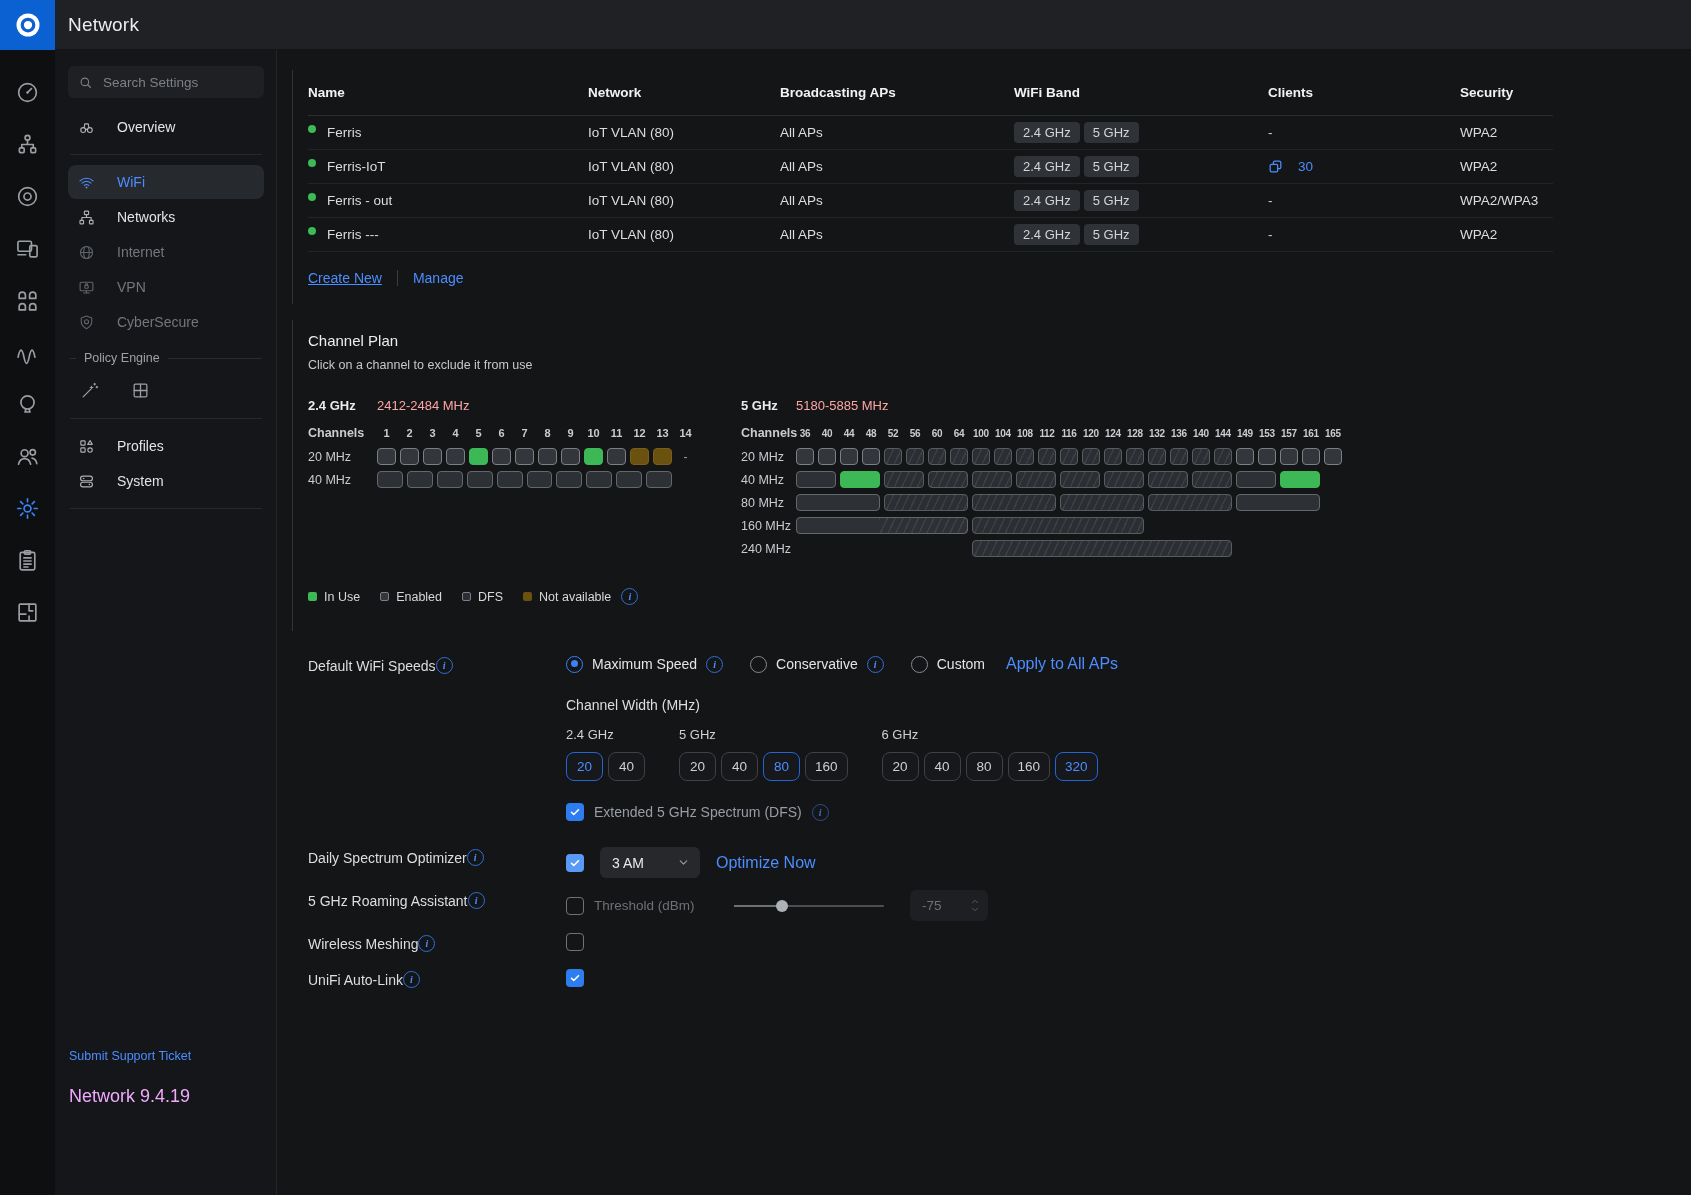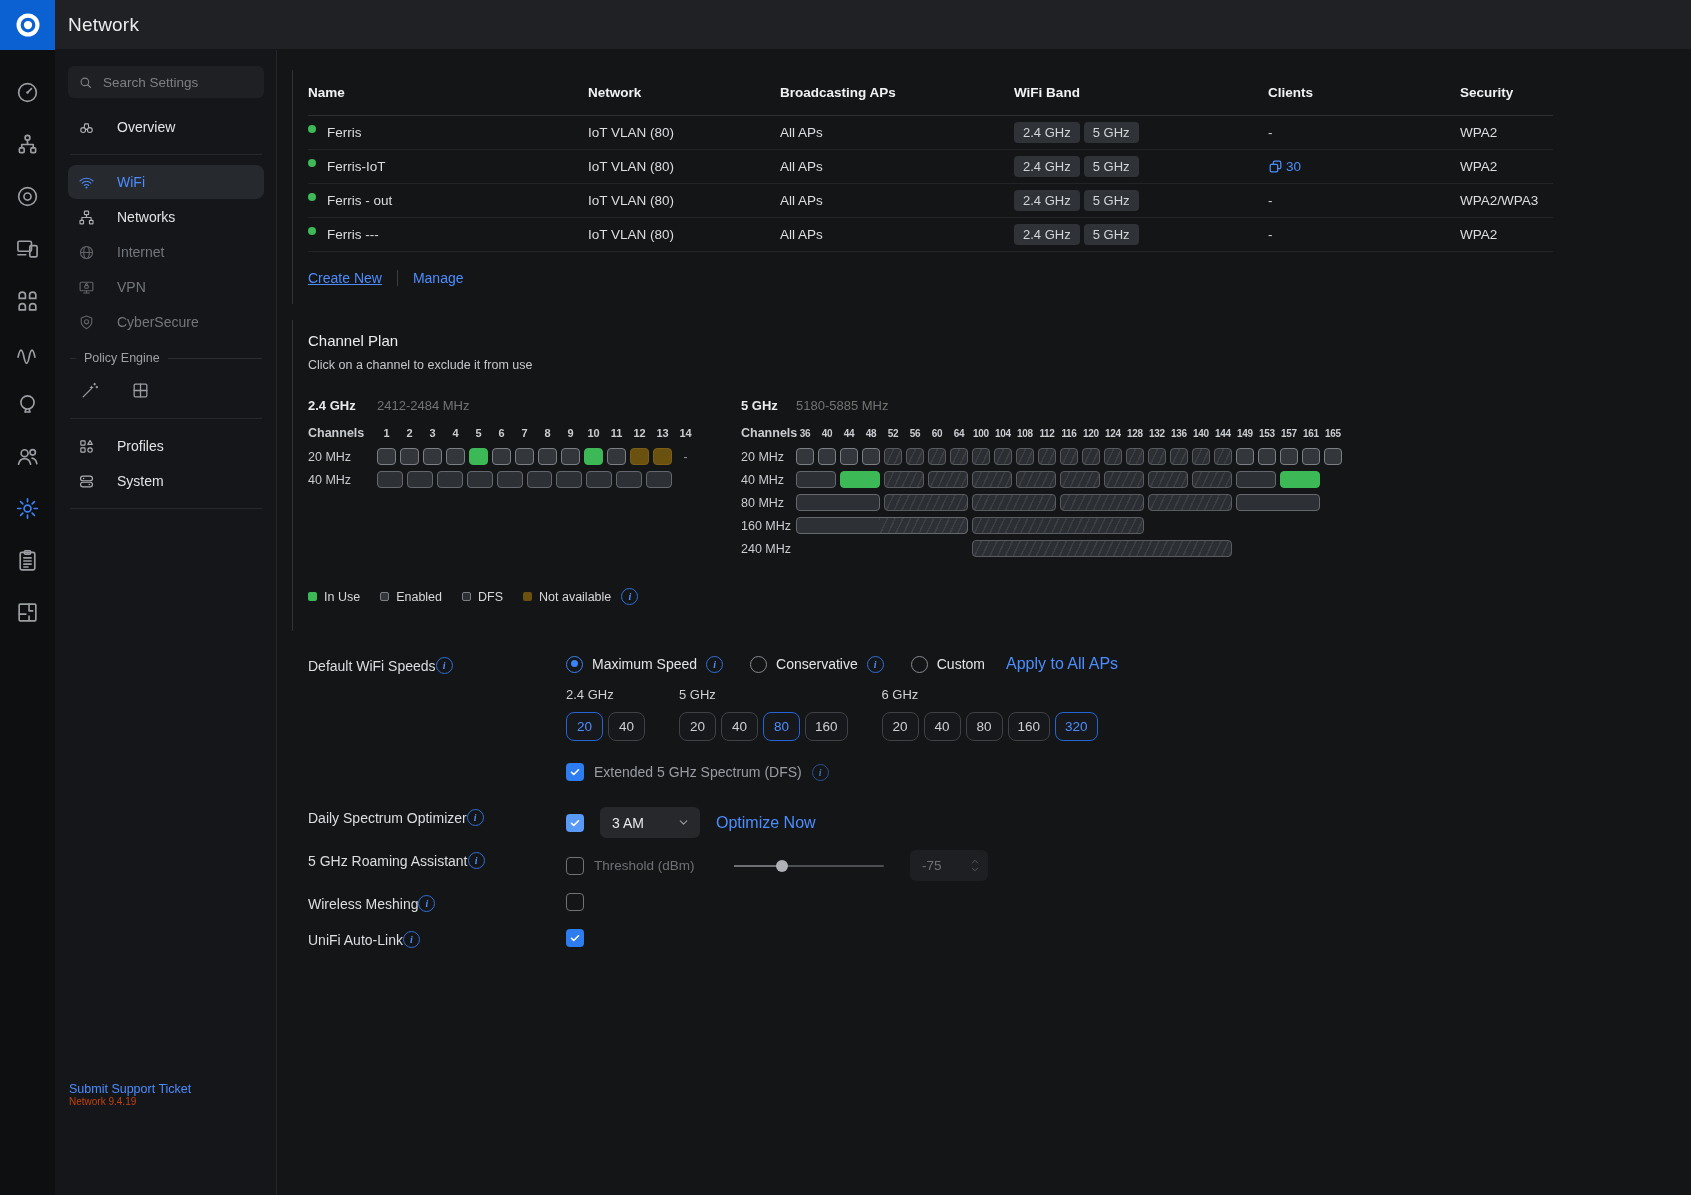--- a/index.html
+++ b/index.html
@@ -34,53 +34,53 @@
   .menu-item.active{background:#26292e;color:#4c8dff;}
   .menu-item.active .icn{color:#4c8dff;}
   .menu-divider{height:1px;background:#26282b;margin:10px 2px;}
   .pe-row{display:flex;align-items:center;gap:8px;margin:12px 2px 6px 2px;color:#9da0a4;font-size:12.5px;}
   .pe-row .line{flex:1;height:1px;background:#2a2c2f;}
   .pe-row .line.short{flex:0 0 6px;}
   .pe-icons{display:flex;gap:32px;padding:10px 10px 4px 12px;color:#9b9ea3;}
   .pe-icons .icn svg{width:19px;height:19px;}
   .sb-bottom{position:absolute;left:14px;bottom:88px;}
   .support{color:#4c8dff;font-size:12.5px;cursor:pointer;}
-  .version{color:#c2410c;font-size:10px;}
+  .version{color:#f0abfc;font-size:18px;margin-top:23px;}
 
   
   .main{position:absolute;left:277px;top:50px;right:0;bottom:0;background:#141517;padding:20px 0 0 15px;box-sizing:border-box;overflow:hidden;}
   .card{border-left:1px solid #313336;padding-left:15px;width:1261px;box-sizing:border-box;}
 
   
   .thead{display:flex;height:45px;align-items:center;border-bottom:1px solid #2c2e31;}
   .th{font-weight:700;font-size:13.5px;color:#f1f2f3;}
   .c0{width:280px;}.c1{width:192px;}.c2{width:234px;}.c3{width:254px;}.c4{width:192px;}.c5{flex:1;}
   .trow{display:flex;height:33px;align-items:center;border-bottom:1px solid #222426;font-size:13.5px;color:#dcdde0;cursor:pointer;}
   .td{display:flex;align-items:flex-start;}
   .dot{width:8px;height:8px;border-radius:50%;background:#3dba56;margin-right:11px;flex:0 0 auto;}
   .chip{background:#2f3237;color:#d3d5d8;border-radius:4px;padding:3px 9px;font-size:13px;margin-right:4px;}
-  .clients-link{color:#4c8dff;display:flex;align-items:center;gap:3px;}
+  .clients-link{color:#4c8dff;display:flex;align-items:center;gap:15px;}
   .clients-link .icn{color:#4c8dff;}
   .clients-link svg{width:15px;height:15px;}
   .dashv{color:#cfd1d4;}
   .actions{display:flex;align-items:center;gap:15px;height:52px;font-size:14px;}
   .lnk{color:#4c8dff;cursor:pointer;}
   .lnk.underline{text-decoration:underline;}
   .vsep{width:1px;height:16px;background:#3a3d41;}
 
   
   .channel-card{margin-top:16px;padding-top:12px;padding-bottom:26px;}
   .cp-title{font-size:15px;color:#ecedef;margin-bottom:9px;}
   .cp-sub{font-size:12.5px;color:#c6c8cb;}
   .bands{display:flex;gap:42px;margin-top:26px;}
   .band{--bw:18px;}
   .band .clabel{width:var(--lw);flex:0 0 var(--lw);font-size:12.5px;color:#c9ccd0;}
   .band-head{display:flex;align-items:center;margin-bottom:12px;font-size:13px;}
   .band-head .blabel{width:var(--lw);font-weight:700;color:#e9eaec;}
-  .band-head .brange{color:#737373;}
+  .band-head .brange{color:#fca5a5;}
   .crow{display:flex;align-items:center;height:19px;margin-bottom:4px;}
   .crow.nums{height:16px;margin-bottom:6px;}
   .crow.nums .clabel{font-weight:700;}
   .cells{display:flex;gap:4px;}
   .num{width:var(--bw);margin-right:4px;text-align:center;font-size:11px;font-weight:700;color:#c9ccd0;flex:0 0 var(--bw);}
   .band5 .num{font-size:10px;letter-spacing:-.3px;}
   .cell{height:17px;border-radius:4px;box-sizing:border-box;background:#33363b;border:1px solid #7c8086;cursor:pointer;}
   .cell.big{border-color:#64686e;background:#2d3034;}
   .cell.inuse{background:#3cb857;border-color:#3cb857;}
   .cell.na{background:#6b5110;border-color:#7a5e17;}
@@ -689,20 +689,21 @@
                 <span class="radio"></span>
                 <span>Conservative</span>
                 <span class="info">i</span>
               </span>
               <span class="radio-opt">
                 <span class="radio"></span>
                 <span>Custom</span>
               </span>
               <span class="lnk" style="margin-left: -6px;">Apply to All APs</span>
             </div>
+          <div class="cw-label">Channel Width (MHz)</div>
           <div class="wgroups" id="widthGroups">
               <div class="wgroup">
                 <div class="wg-band">2.4 GHz</div>
                 <div class="wbtns">
                   <button class="wbtn sel">20</button>
                   <button class="wbtn">40</button>
                 </div>
               </div>
               <div class="wgroup">
                 <div class="wg-band">5 GHz</div>

